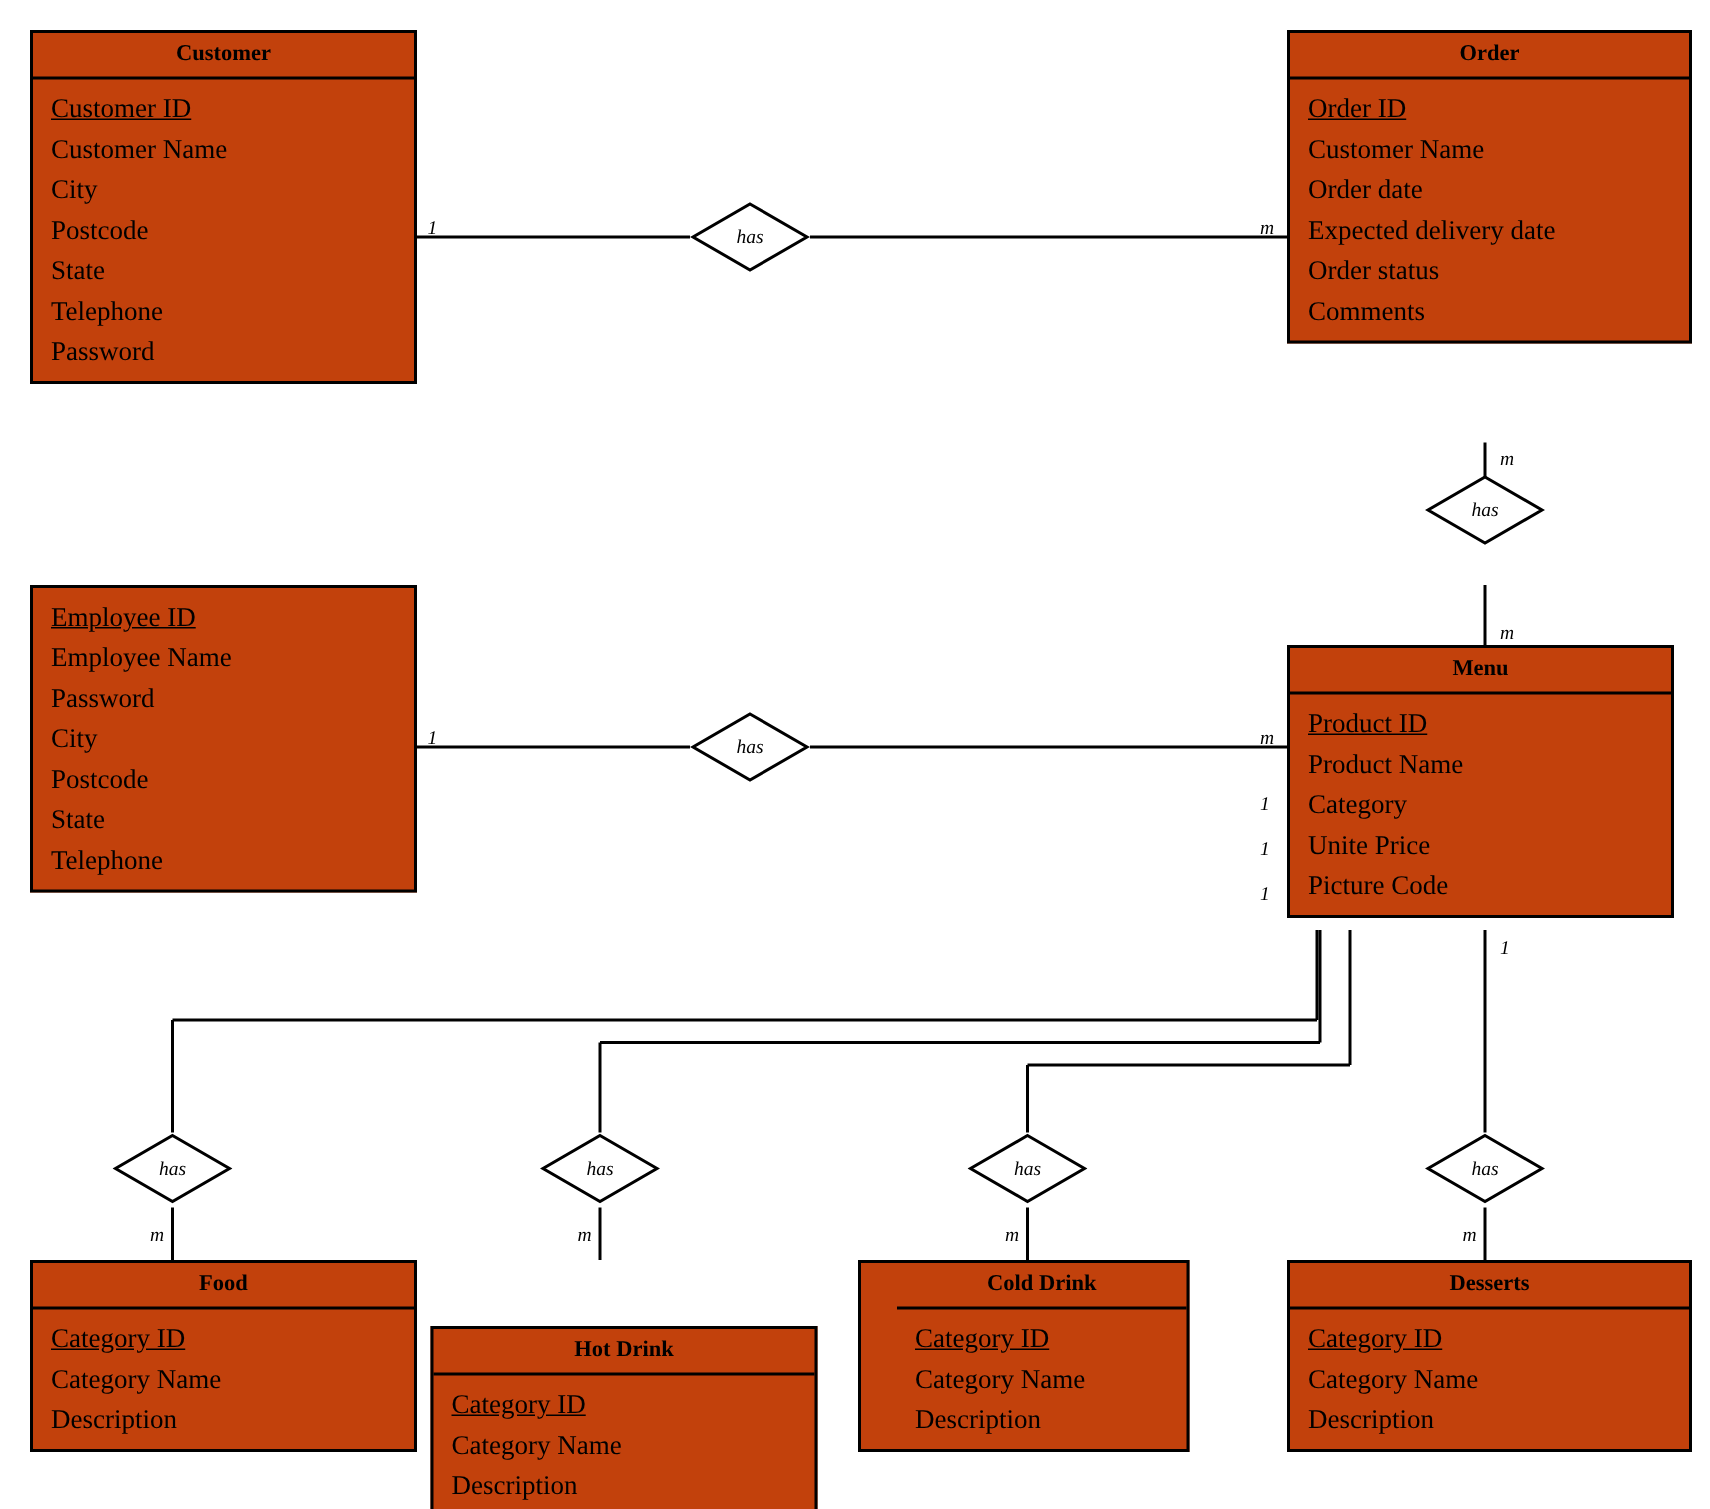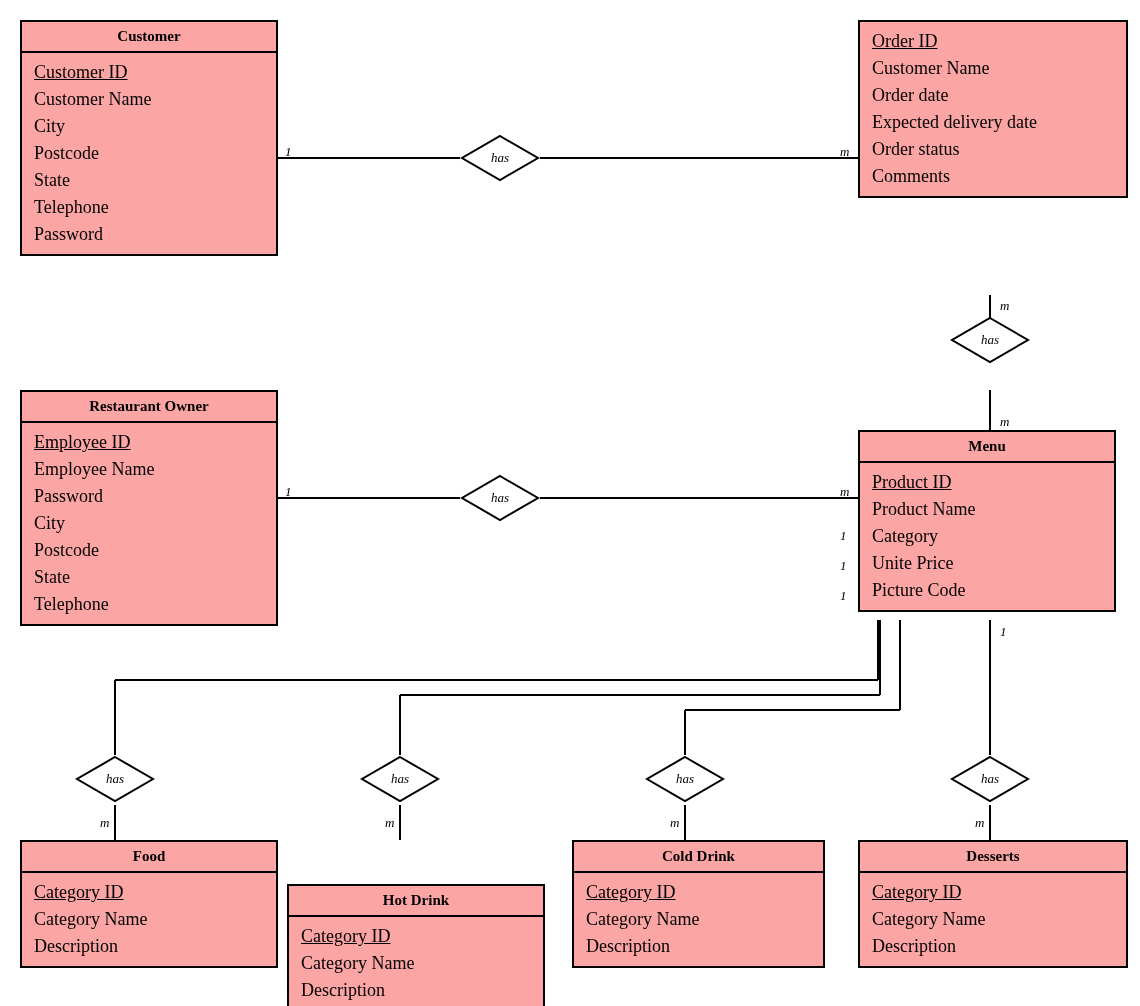--- a/index.html
+++ b/index.html
@@ -9,21 +9,21 @@
       font-size: 14px;
       width: 1140px;
       height: 1006px;
       position: relative;
       overflow: hidden;
     }
 
     .er-table {
       position: absolute;
       border: 2px solid #000;
-      background: #fca5a5;
+      background: #c2410c;
     }
 
     .er-table-header {
       text-align: center;
       font-weight: bold;
       font-size: 15px;
       padding: 6px 10px;
       border-bottom: 2px solid #000;
     }
 
@@ -103,32 +103,32 @@
     <div class="er-field">Customer Name</div>
     <div class="er-field">City</div>
     <div class="er-field">Postcode</div>
     <div class="er-field">State</div>
     <div class="er-field">Telephone</div>
     <div class="er-field">Password</div>
   </div>
 </div>
 
 <div class="er-table" style="left:858px; top:20px; width:270px;">
+  <div class="er-table-header">Order</div>
   <div class="er-table-body">
     <div class="er-field pk">Order ID</div>
     <div class="er-field">Customer Name</div>
     <div class="er-field">Order date</div>
     <div class="er-field">Expected delivery date</div>
     <div class="er-field">Order status</div>
     <div class="er-field">Comments</div>
   </div>
 </div>
 
 <div class="er-table" style="left:20px; top:390px; width:258px;">
-  <div class="er-table-header">Restaurant Owner</div>
   <div class="er-table-body">
     <div class="er-field pk">Employee ID</div>
     <div class="er-field">Employee Name</div>
     <div class="er-field">Password</div>
     <div class="er-field">City</div>
     <div class="er-field">Postcode</div>
     <div class="er-field">State</div>
     <div class="er-field">Telephone</div>
   </div>
 </div>
@@ -155,21 +155,21 @@
 
 <div class="er-table" style="left:287px; top:884px; width:258px;">
   <div class="er-table-header">Hot Drink</div>
   <div class="er-table-body">
     <div class="er-field pk">Category ID</div>
     <div class="er-field">Category Name</div>
     <div class="er-field">Description</div>
   </div>
 </div>
 
-<div class="er-table" style="left:572px; top:840px; width:253px;">
+<div class="er-table" style="left:572px; top:840px; width:221px;padding-left:24px;">
   <div class="er-table-header">Cold Drink</div>
   <div class="er-table-body">
     <div class="er-field pk">Category ID</div>
     <div class="er-field">Category Name</div>
     <div class="er-field">Description</div>
   </div>
 </div>
 
 <div class="er-table" style="left:858px; top:840px; width:270px;">
   <div class="er-table-header">Desserts</div>

